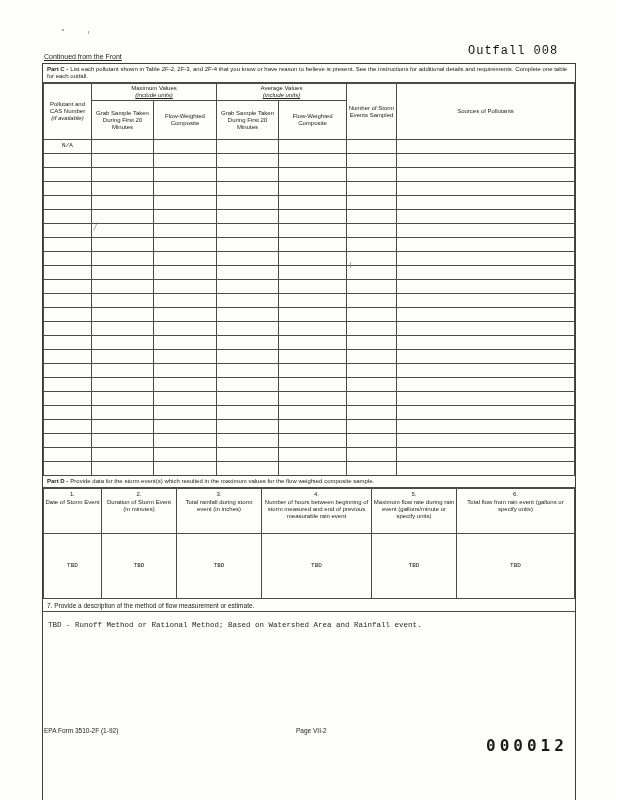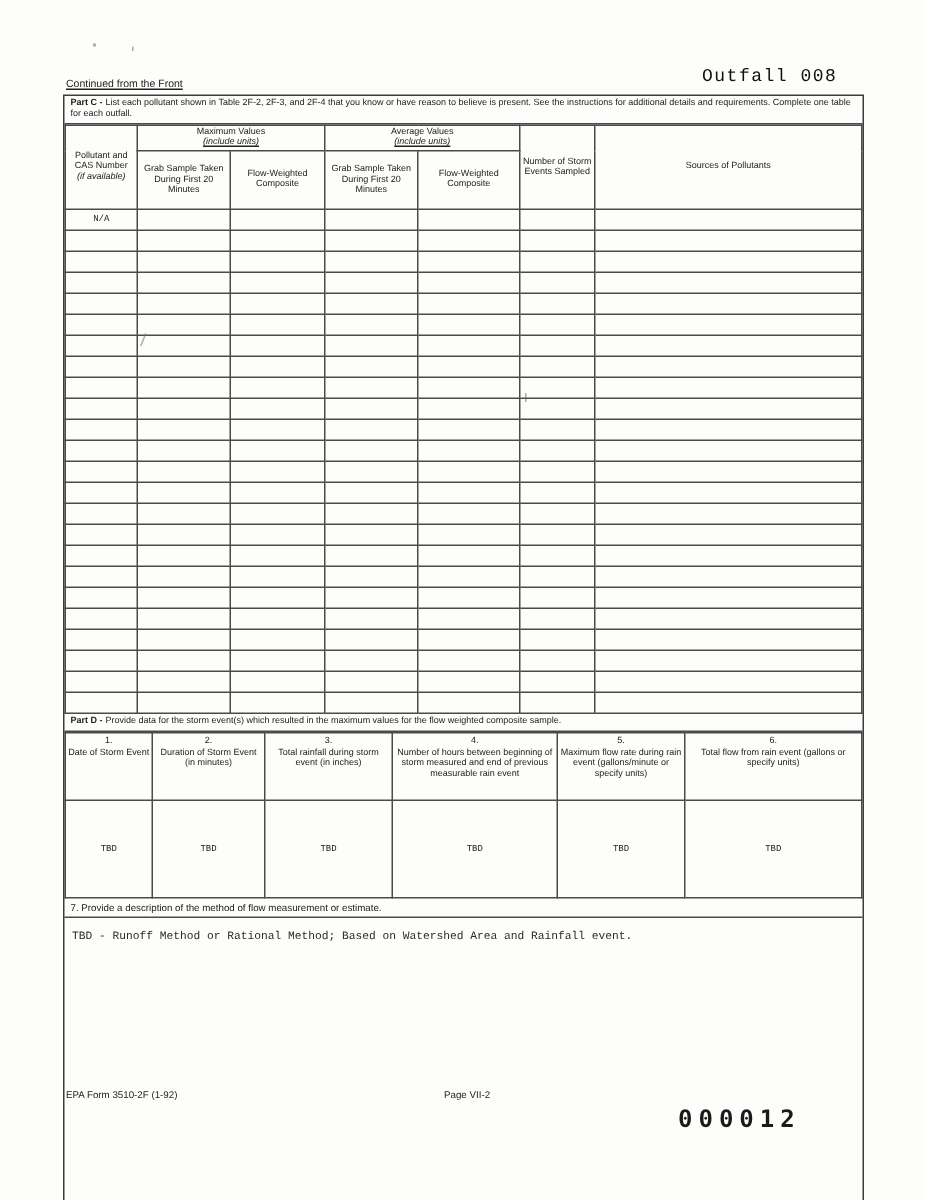--- a/index.html
+++ b/index.html
@@ -33,21 +33,21 @@
 
   table.pd th { height:45px; vertical-align:top; padding-top:2px; }
   table.pd td { height:65px; }
   .colnum { display:block; margin-bottom:1px; }
 
   .item7-label { font-size:6.5px; padding:3px 4px 2px; border-bottom:1px solid #4a4a4a; color:#222; }
   .item7-answer { height:80px; padding:9px 5px; font-family:"Liberation Mono", monospace; font-size:7.5px; color:#2a2a2a; }
 
   .footer-left   { position:absolute; left:44px;  top:727px; font-size:6.5px; color:#222; }
   .footer-center { position:absolute; left:296px; top:727px; font-size:6.5px; color:#222; }
-  .stamp { position:absolute; left:452px; top:736px; font-family:"DejaVu Sans Mono", monospace;
+  .stamp { position:absolute; left:486px; top:736px; font-family:"DejaVu Sans Mono", monospace;
            font-size:16px; font-weight:bold; letter-spacing:4px; color:#1a1a1a; }
 
   .speck { position:absolute; background:#6a6a6a; opacity:.55; }
 </style>
 </head>
 <body>
 
 <div class="page">
 
   <div class="continued">Continued from the Front</div>

